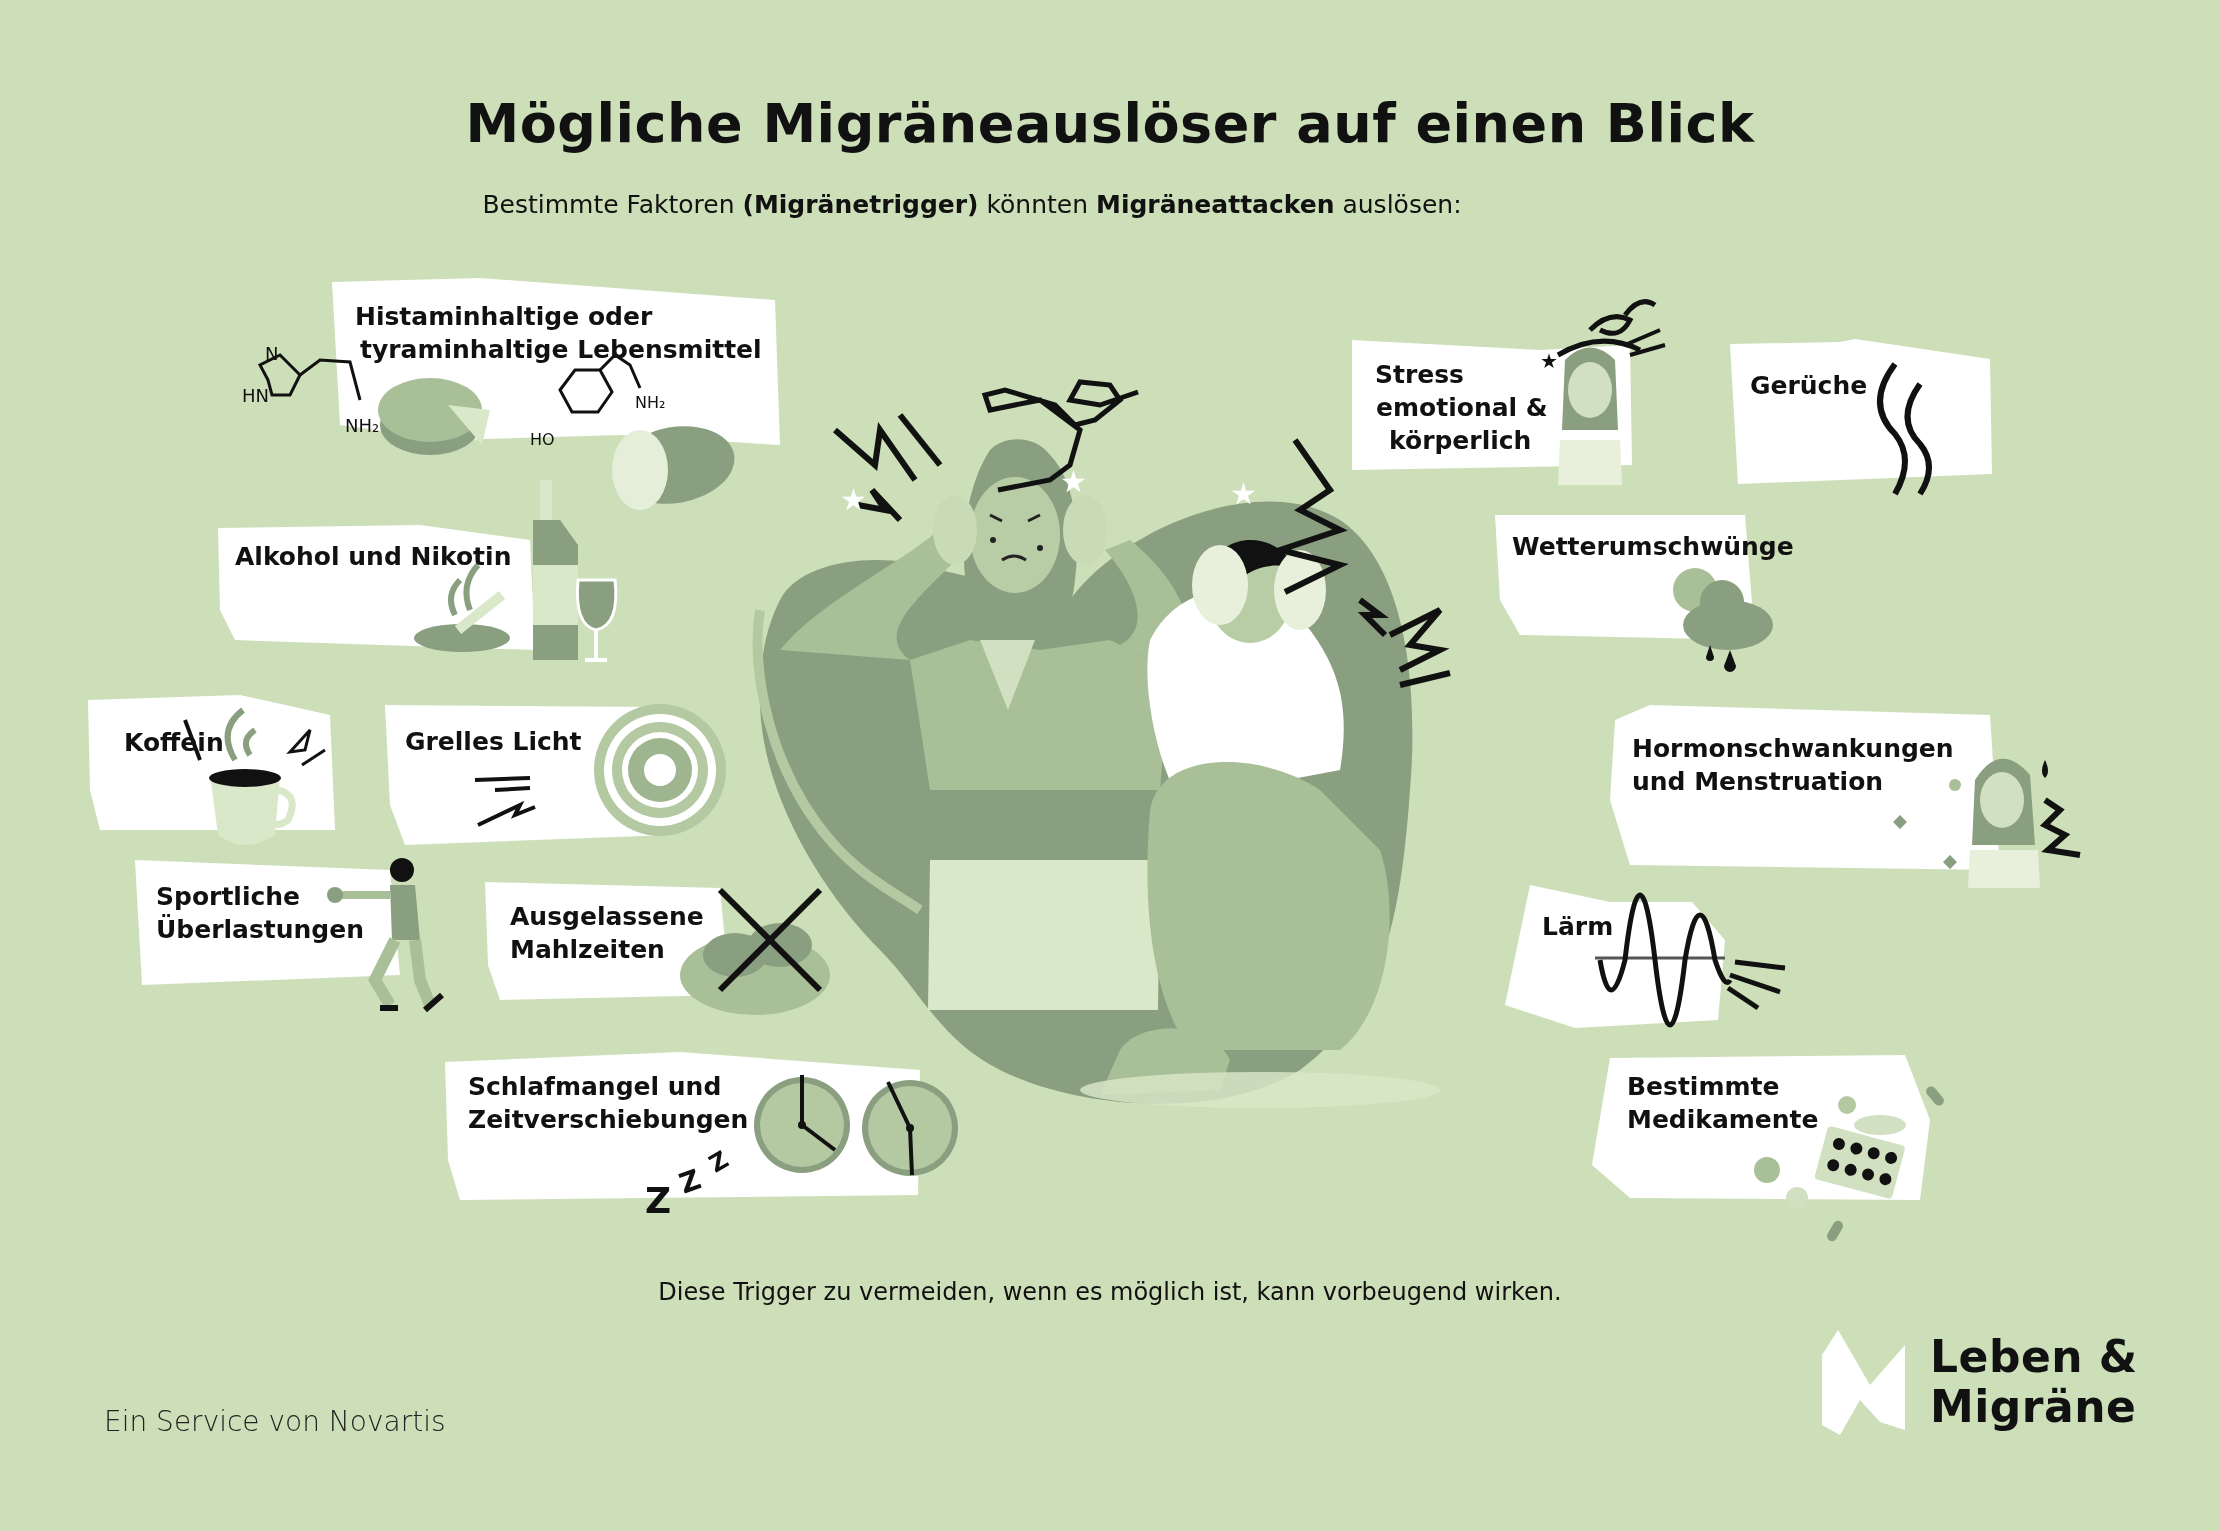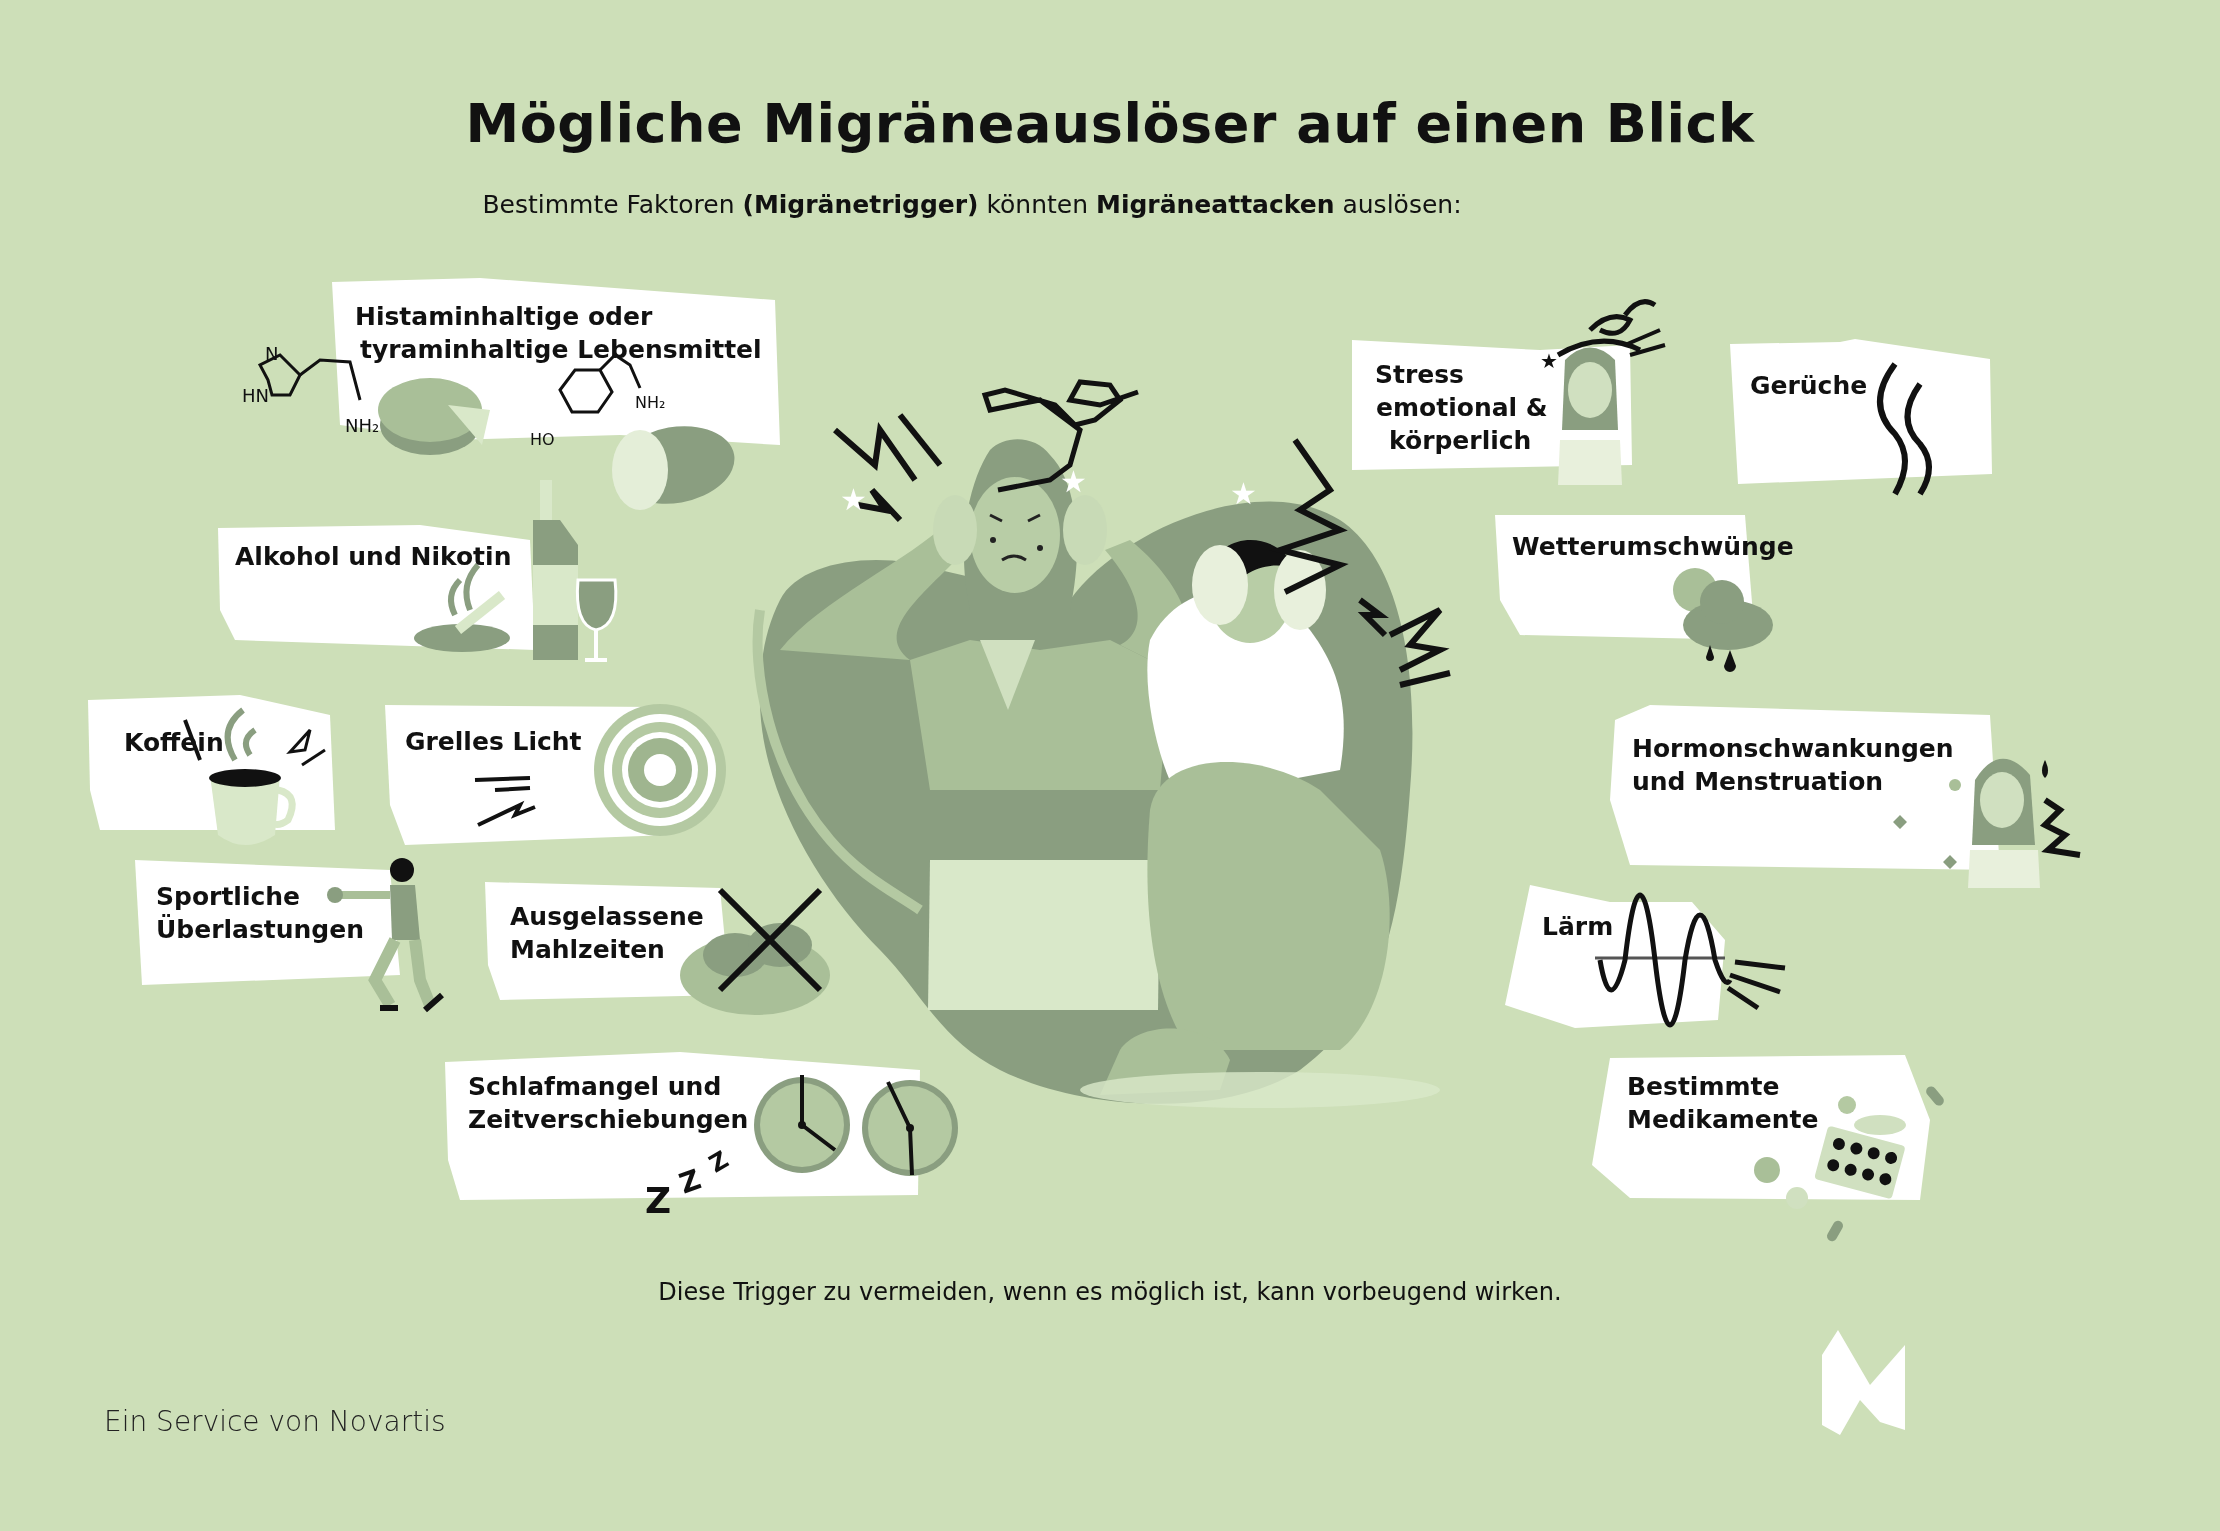--- a/index.html
+++ b/index.html
@@ -333,13 +333,17 @@
   <div class="lbl" style="left:47px;top:63px;">Medikamente</div>
 </div>
 
 <div id="footer-note" class="abs">Diese Trigger zu vermeiden, wenn es möglich ist, kann vorbeugend wirken.</div>
 <div id="service" class="abs">Ein Service von Novartis</div>
 
 <div id="logo" class="abs">
   <svg width="110" height="120" viewBox="0 0 110 120" style="position:absolute;left:0;top:0">
     <path d="M12 25 L28 0 L60 55 L95 15 L95 100 L70 92 L50 70 L30 105 L12 95 Z" fill="#fff"></path>
   </svg>
+  <div class="logotext">
+    <div>Leben &amp;</div>
+    <div>Migräne</div>
+  </div>
 </div>
 
 </body></html>

